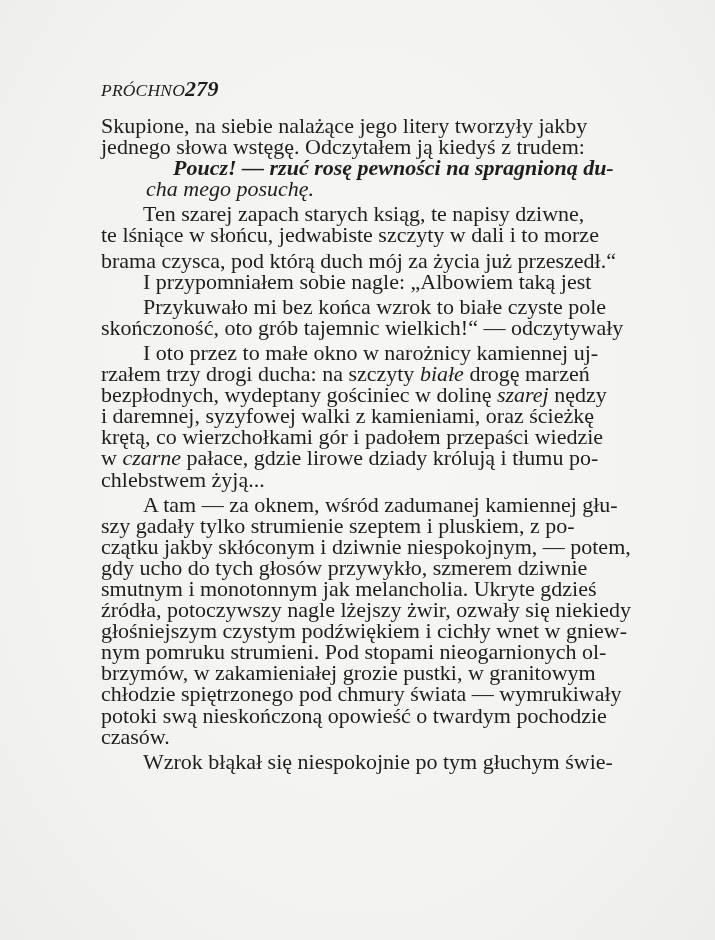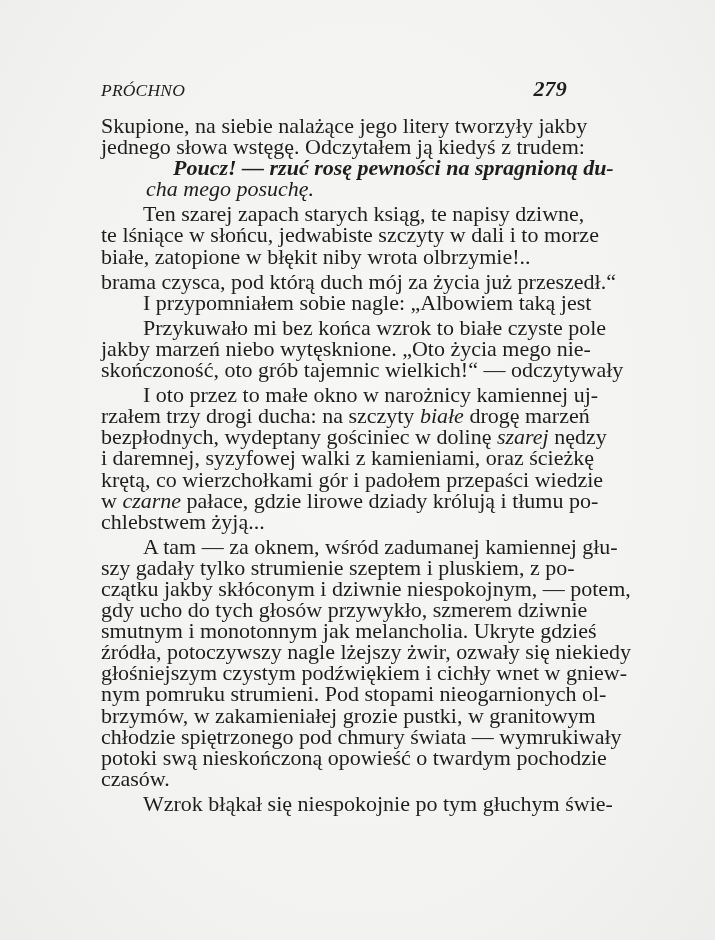--- a/index.html
+++ b/index.html
@@ -10,21 +10,21 @@
       overflow: hidden;
       font-family: "Liberation Serif", "DejaVu Serif", serif;
       color: #1e1e1e;
     }
     .page {
       position: absolute; left: 0; top: 0; width: 715px; height: 940px;
       background: radial-gradient(ellipse at 50% 45%, #f7f7f6 0%, #f2f2f1 70%, #ededec 100%);
     }
     .header {
       position: absolute; left: 101px; top: 76px; width: 466px;
-      display: flex; justify-content: space-between; align-items: baseline;
+      display: flex; justify-content: flex-start; align-items: baseline;
       font-style: italic; font-size: 17.5px; letter-spacing: 0.2px;
     }
     .header .folio { font-size: 22px; font-weight: bold; }
     .body {
       position: absolute; left: 101px; top: 115px; width: 466px;
       font-size: 22px; line-height: 21.1px;
     }
     .line {
       display: block; white-space: nowrap;
       text-align: justify; text-align-last: justify;
@@ -56,33 +56,31 @@
 
     <div class="it">
       <span class="line quote-indent">Poucz! — rzuć rosę pewności na spragnioną du-</span>
       <span class="line quote-indent2">cha mego posuchę.</span>
     </div>
     <div class="para-gap"></div>
 
     <div>
       <span class="line indent">Ten szarej zapach starych ksiąg, te napisy dziwne,</span>
       <span class="line">te lśniące w słońcu, jedwabiste szczyty w dali i to morze</span>
-      <span class="line last">białe, zatopione w błękit niby wrota olbrzymie!..</span>
     </div>
     <div class="para-gap"></div>
 
     <div>
       <span class="line">brama czysca, pod którą duch mój za życia już przeszedł.“</span>
       <span class="line indent">I przypomniałem sobie nagle: „Albowiem taką jest</span>
     </div>
     <div class="para-gap"></div>
 
     <div>
       <span class="line indent">Przykuwało mi bez końca wzrok to białe czyste pole</span>
-      <span class="line">jakby marzeń niebo wytęsknione. „Oto życia mego nie-</span>
       <span class="line">skończoność, oto grób tajemnic wielkich!“ — odczytywały</span>
     </div>
     <div class="para-gap"></div>
 
     <div>
       <span class="line indent">I oto przez to małe okno w narożnicy kamiennej uj-</span>
       <span class="line"><span>rzałem trzy drogi ducha: na szczyty </span><span class="it">białe</span><span> drogę marzeń</span></span>
       <span class="line"><span>bezpłodnych, wydeptany gościniec w dolinę </span><span class="it">szarej</span><span> nędzy</span></span>
       <span class="line">i daremnej, syzyfowej walki z kamieniami, oraz ścieżkę</span>
       <span class="line">krętą, co wierzchołkami gór i padołem przepaści wiedzie</span>

